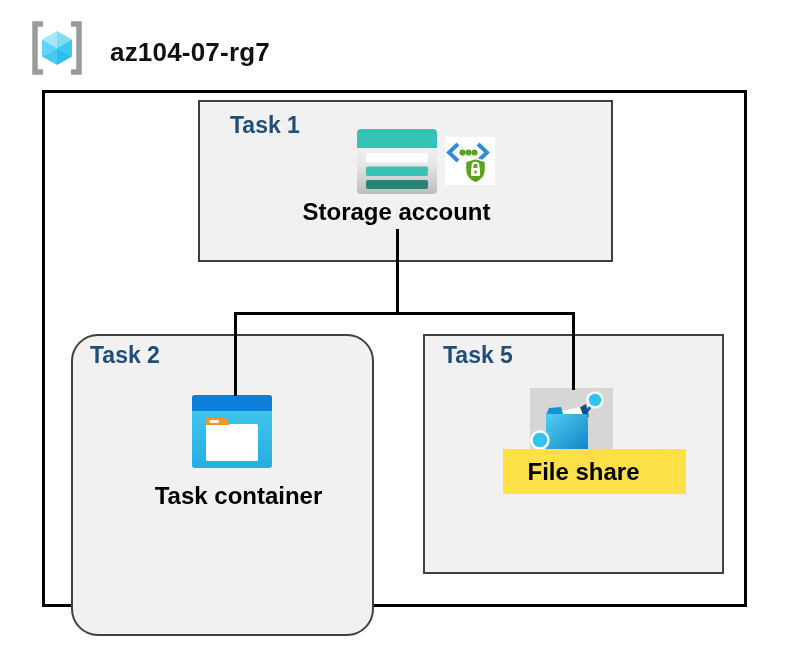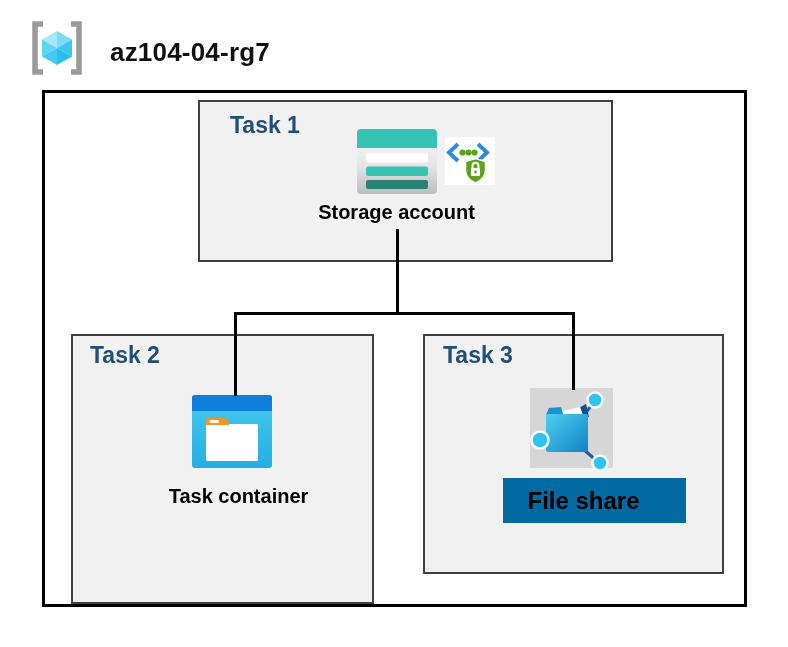--- a/index.html
+++ b/index.html
@@ -23,51 +23,51 @@
     left:42px; top:90px; width:705px; height:517px;
     border:3px solid #000000; background:#ffffff; box-sizing:border-box;
   }
 
   
   .tbox {
     background:#F1F1F1; border:2px solid #404040; box-sizing:border-box;
     position:absolute;
   }
   .task1 { left:198px; top:100px; width:415px; height:162px; }
-  .task2 { left:71px;  top:334px; width:303px; height:270px; }
+  .task2 { left:71px;  top:334px; width:303px; height:302px;border-radius:27px; }
   .task3 { left:423px; top:334px; width:301px; height:240px; }
 
   .task-label {
     position:absolute;
     font-size:23px; line-height:26px; font-weight:bold; color:#1F4E79;
   }
   .t1-label { left:30px; top:10px; }
   .t2-label { left:17px; top:6px; }
   .t3-label { left:18px; top:6px; }
 
   .res-label {
     position:absolute; text-align:center;
-    font-size:20px; line-height:28px; font-weight:bold; color:#000000;
+    font-size:24px; line-height:28px; font-weight:bold; color:#000000;
   }
   .sa-label { left:-9px; right:9px; top:96px; }
   .bc-label { left:16px; right:-16px; top:146px; }
 
   
   .sa-icon  { left:157px; top:27px; width:80px; height:65px; }
   .sas-icon { left:245px; top:35px; width:50px; height:48px; }
   .bc-icon  { left:119px; top:59px; width:80px; height:73px; }
 
   .fs-backdrop {
     position:absolute; left:105px; top:52px; width:83px; height:80px;
     background:#D6D6D6;
   }
   .fs-icon { position:absolute; left:0; top:0; width:83px; height:80px; overflow:visible; }
   .fs-band {
-    position:absolute; left:78px; top:142px; width:183px; height:45px;
-    background:#0369a1;
+    position:absolute; left:78px; top:113px; width:183px; height:45px;
+    background:#fde047;
   }
   .fs-label {
     position:absolute; left:0; top:0; width:100%; height:45px;
     line-height:45px; text-align:center; box-sizing:border-box; padding-right:22px;
     font-size:24px; font-weight:bold; color:#000000;
   }
 
   
   .line { position:absolute; background:#000000; }
   .v1 { left:396px; top:229px; width:3px; height:85px; }
@@ -85,21 +85,21 @@
     <path d="M15 4 H7 V52 H15" fill="none" stroke="#9B9B9B" stroke-width="5.5"></path>
     <path d="M43 4 H51 V52 H43" fill="none" stroke="#9B9B9B" stroke-width="5.5"></path>
     <polygon points="29,11 14,19.5 29,28" fill="#A5E8FA"></polygon>
     <polygon points="29,11 44,19.5 29,28" fill="#7BDCF7"></polygon>
     <polygon points="14,19.5 14,36.5 29,28" fill="#5ED5F4"></polygon>
     <polygon points="14,36.5 29,45 29,28" fill="#45CBF1"></polygon>
     <polygon points="44,19.5 44,36.5 29,28" fill="#3CC7EF"></polygon>
     <polygon points="44,36.5 29,45 29,28" fill="#2ABEEC"></polygon>
   </svg>
 </div>
-<div class="abs rg-title">az104-04-rg7</div>
+<div class="abs rg-title">az104-07-rg7</div>
 
 <div class="abs outer-box"></div>
 
 <div class="tbox task1">
   <div class="task-label t1-label">Task 1</div>
 
   <div class="abs sa-icon">
     <svg viewBox="0 0 80 65">
       <defs>
         <linearGradient id="gBody" x1="0" y1="0" x2="0" y2="1">
@@ -150,21 +150,21 @@
       <rect x="14" y="29" width="52" height="37" rx="1.5" fill="#ffffff"></rect>
       <path d="M14 30 L14 25 Q14 23 16 23 L33 23 Q34.5 23 35 24.5 L37.5 30 Z" fill="#F79428"></path>
       <rect x="17.5" y="25" width="9.5" height="3" rx="1.5" fill="#ffffff"></rect>
     </svg>
   </div>
 
   <div class="res-label bc-label">Task container</div>
 </div>
 
 <div class="tbox task3">
-  <div class="task-label t3-label">Task 3</div>
+  <div class="task-label t3-label">Task 5</div>
 
   <div class="fs-backdrop">
     <div class="fs-icon">
       <svg viewBox="0 0 83 80">
         <defs>
           <linearGradient id="gFs" x1="0" y1="0" x2="1" y2="1">
             <stop offset="0" stop-color="#4FD0F0"></stop>
             <stop offset="1" stop-color="#1181C6"></stop>
           </linearGradient>
         </defs>

